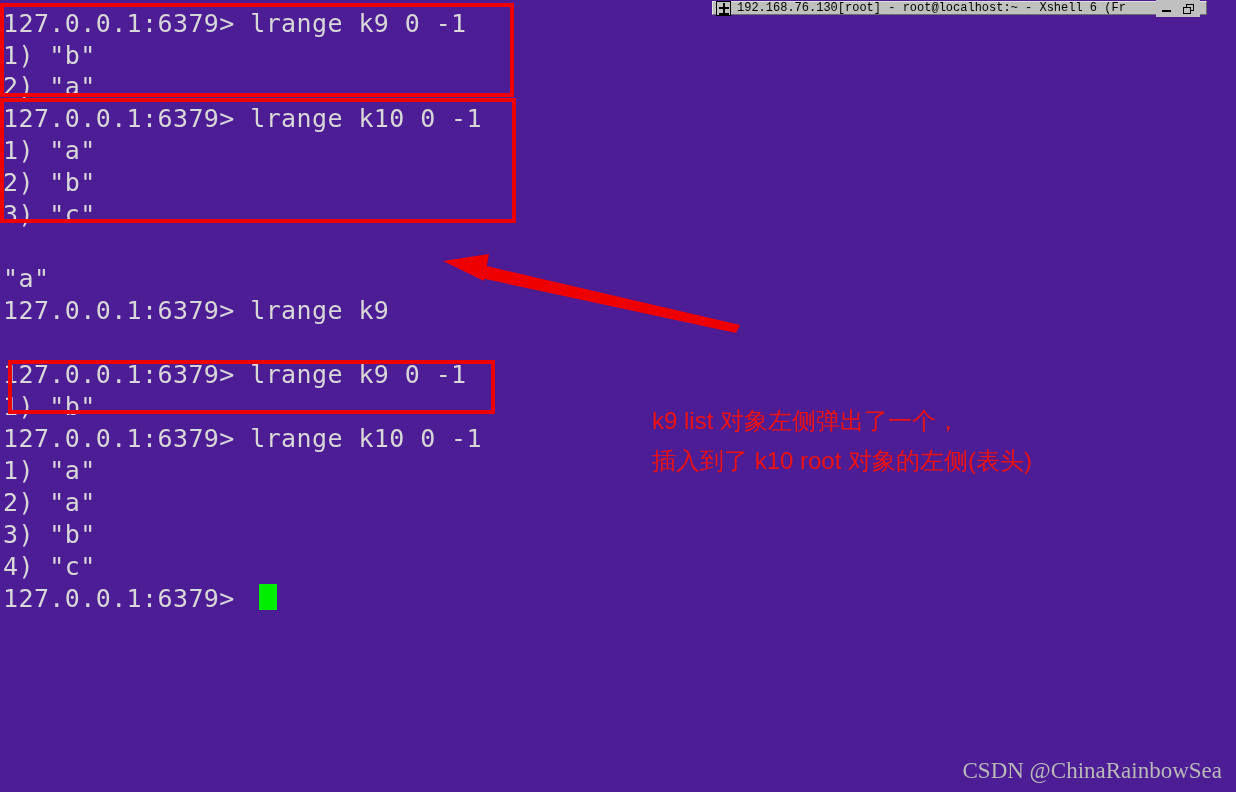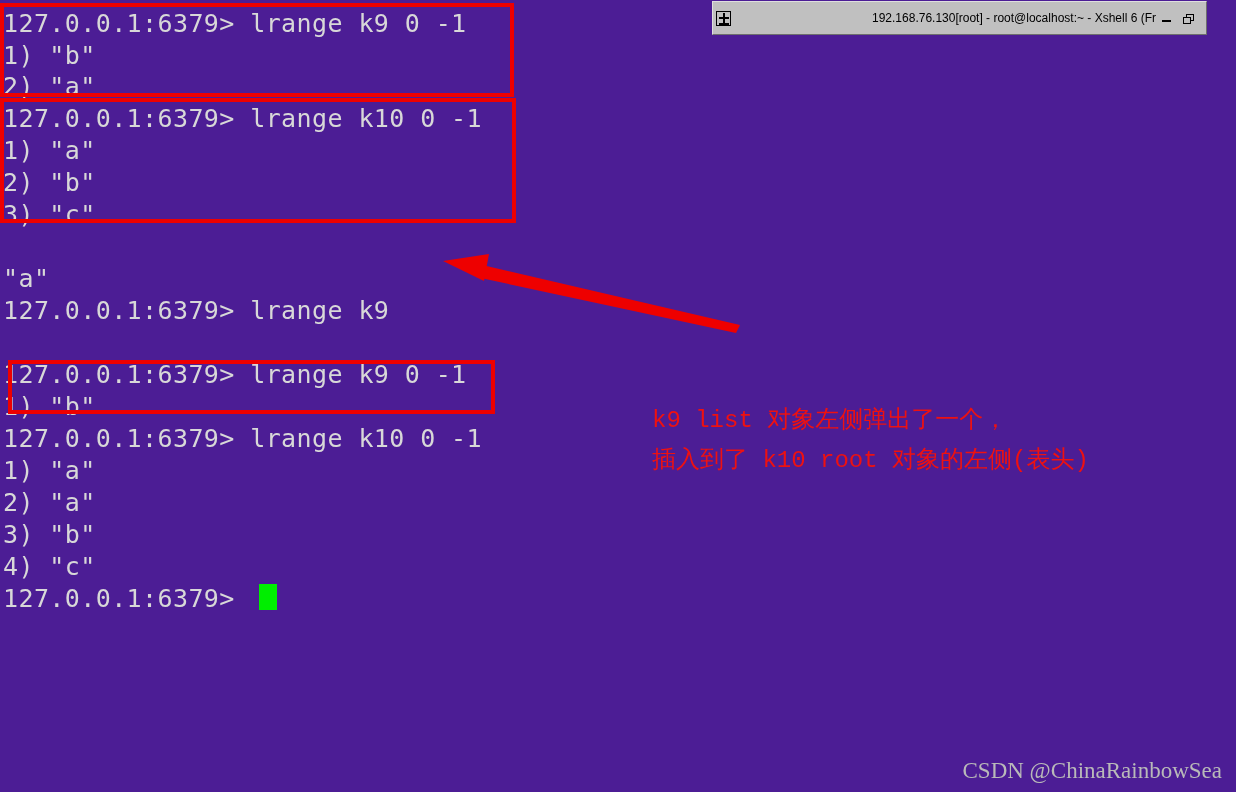--- a/index.html
+++ b/index.html
@@ -14,31 +14,30 @@
     overflow: hidden;
     font-family: "DejaVu Sans Mono", "Liberation Mono", monospace;
   }
 
   
   #titlebar {
     position: absolute;
     left: 712px;
     top: 1px;
     width: 495px;
-    height: 34px;
+    height: 14px;
     background: #c0c0c0;
     border-top: 1px solid #dfdfdf;
     border-left: 1px solid #dfdfdf;
     border-right: 1px solid #6e6e6e;
     border-bottom: 1px solid #6e6e6e;
     display: flex;
     align-items: center;
     box-sizing: border-box;
-    font-family: Liberation Sans, sans-serif;
-    text-align: right;
+    font-family: Liberation Mono, monospace;
   }
   #titlebar .sysicon {
     width: 15px;
     height: 15px;
     margin-left: 3px;
     margin-right: 6px;
     background: #c0c0c0;
     border: 1px solid #000000;
     box-sizing: border-box;
     position: relative;
@@ -158,21 +157,21 @@
     top: 0;
     width: 1236px;
     height: 792px;
     pointer-events: none;
   }
 
   
   .annotation {
     position: absolute;
     color: #ee1111;
-    font-family: Liberation Mono, monospace;
+    font-family: Liberation Sans, sans-serif;
     font-size: 24px;
     line-height: 40px;
     white-space: pre;
   }
 
   
   #watermark {
     position: absolute;
     right: 14px;
     top: 758px;

